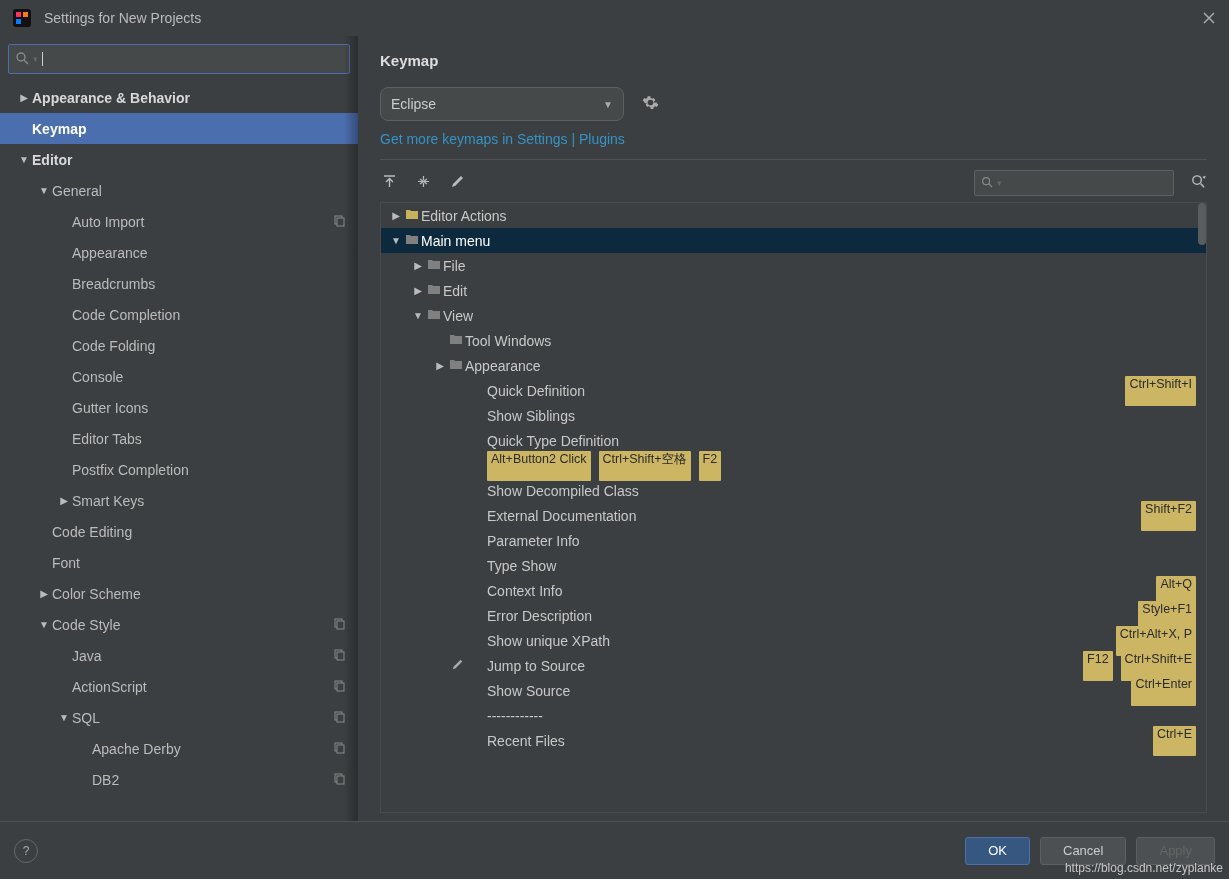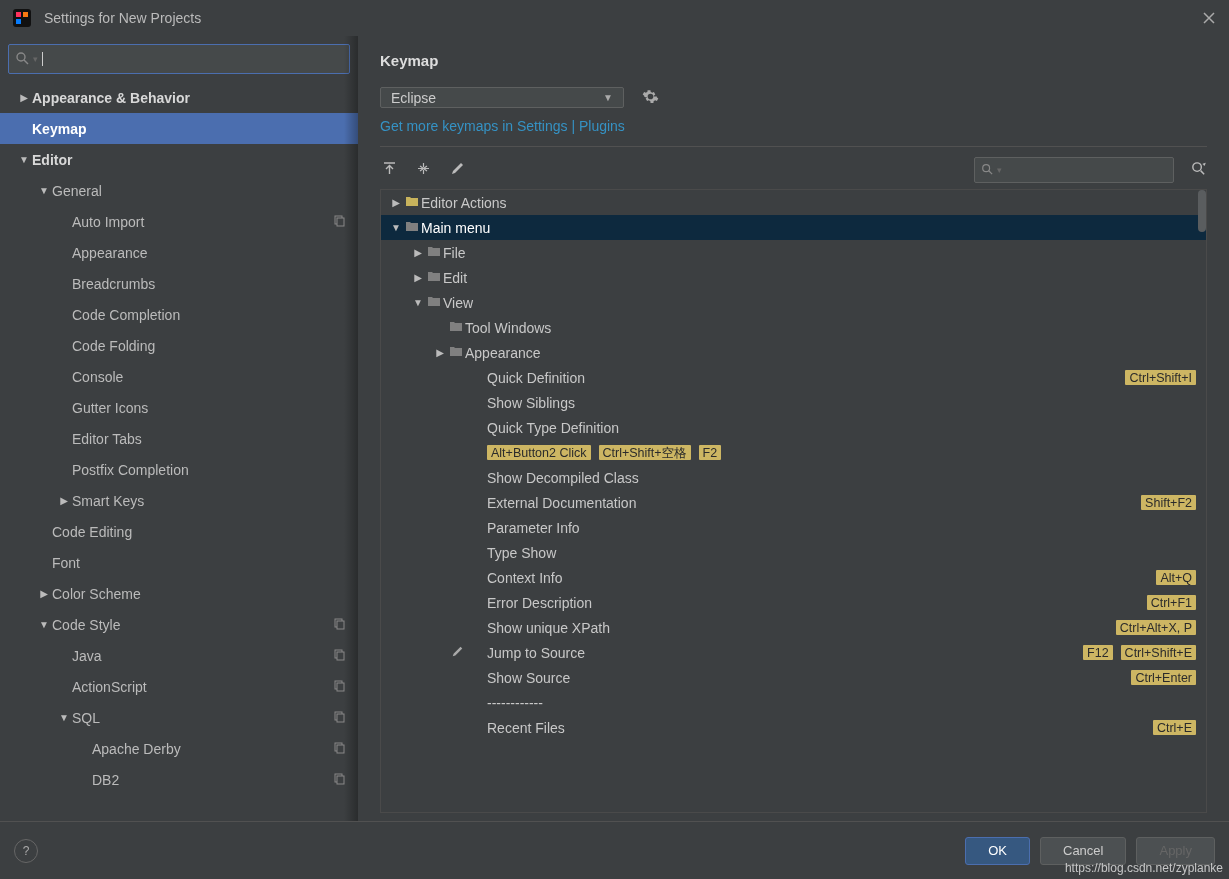--- a/index.html
+++ b/index.html
@@ -104,25 +104,25 @@
     display: flex;
     flex-direction: column;
     padding: 16px 22px 8px 22px;
     min-width: 0;
   }
   .right-panel h2 {
     font-size: 15px; font-weight: 600; color: #ddd; margin-bottom: 18px;
   }
   .keymap-row { display: flex; align-items: center; gap: 18px; margin-bottom: 10px;}
   .dropdown {
-    width: 244px; height: 21px;
+    width: 244px; height: 34px;
     border: 1px solid #5e6060;
     background: #45494a;
     display: flex; align-items: center; padding: 0 10px;
-    border-radius: 2px; cursor: pointer;
+    border-radius: 8px; cursor: pointer;
   }
   .dropdown .val { flex: 1; color: #ccc; font-size: 14px;}
   .dropdown .dd-arrow { color: #aaa; font-size: 10px;}
   .gear { color: #aaa; cursor: pointer; }
   .link-row { margin-bottom: 12px; }
   .link-row a { color: #3592c4; text-decoration: none; font-size: 14px;}
   .sep { border: none; border-top: 1px solid #515151; margin-bottom: 10px;}
   .toolbar-row {
     display: flex; align-items: center; gap: 16px; margin-bottom: 6px;
   }
@@ -158,21 +158,21 @@
   .arow.sel .label { color: #fff; }
   .arow .pen { color: #aaa; font-size: 13px; width: 16px; margin-left: -18px; margin-right: 2px;}
   .shortcuts { display: flex; gap: 8px; }
   .sc {
     background: #cdb663;
     color: #2b2b2b;
     padding: 0 4px;
     border-radius: 1px;
     font-size: 12.5px;
     line-height: 17px;
-    height: 15px;
+    height: 30px;
   }
   .arow .i0 { width: 8px; }
   .arow .i1 { width: 30px; }
   .arow .i2 { width: 52px; }
   .arow .i3 { width: 74px; }
   .vscroll {
     position: absolute; top: 0; right: 0; width: 8px; height: 42px;
     background: #5a5d5f; border-radius: 4px;
   }
 
@@ -540,21 +540,21 @@
           <span class="shortcuts">
             <span class="sc">Alt+Q</span>
           </span>
         </div>
         <div class="arow">
           <span class="i3"></span>
           <span class="arrow"></span>
           <span style="width: 18px;"></span>
           <span class="label">Error Description</span>
           <span class="shortcuts">
-            <span class="sc">Ctrl+F1</span>
+            <span class="sc">Style+F1</span>
           </span>
         </div>
         <div class="arow">
           <span class="i3"></span>
           <span class="arrow"></span>
           <span style="width: 18px;"></span>
           <span class="label">Show unique XPath</span>
           <span class="shortcuts">
             <span class="sc">Ctrl+Alt+X, P</span>
           </span>

